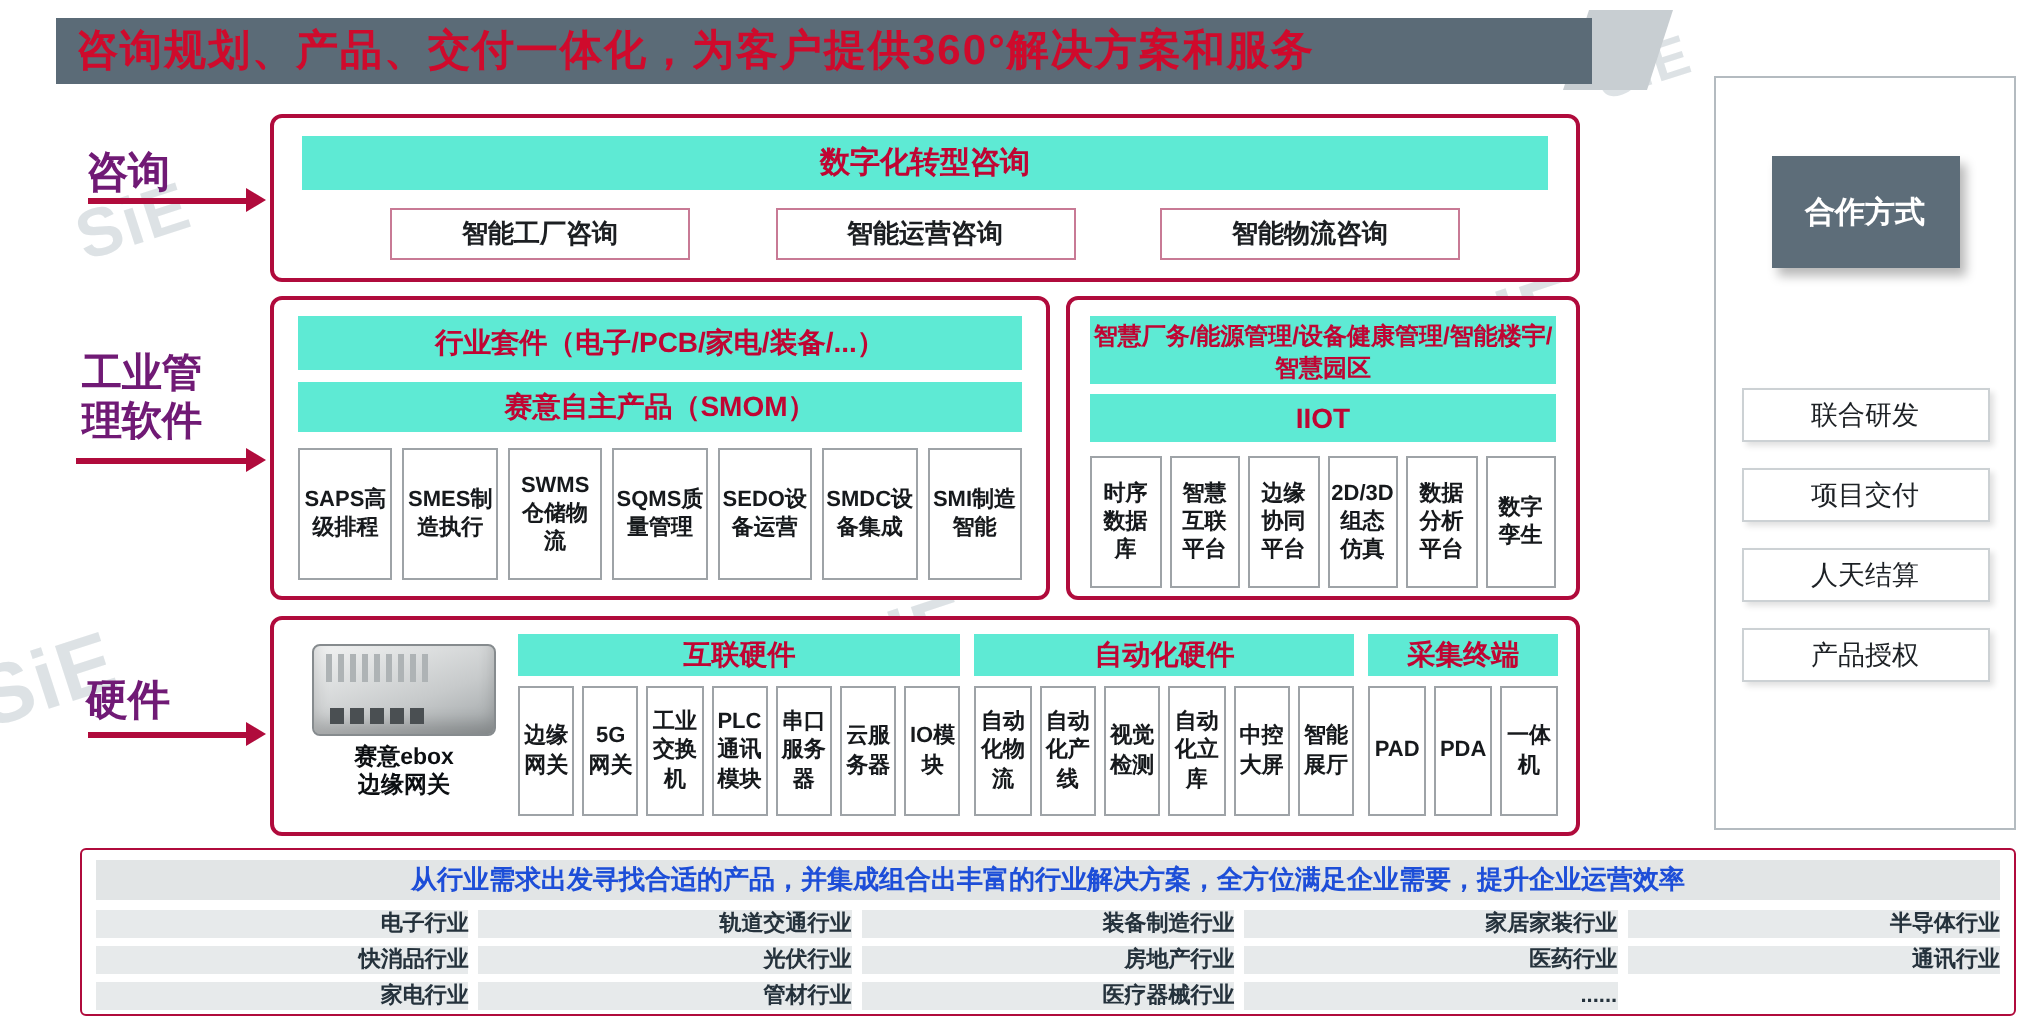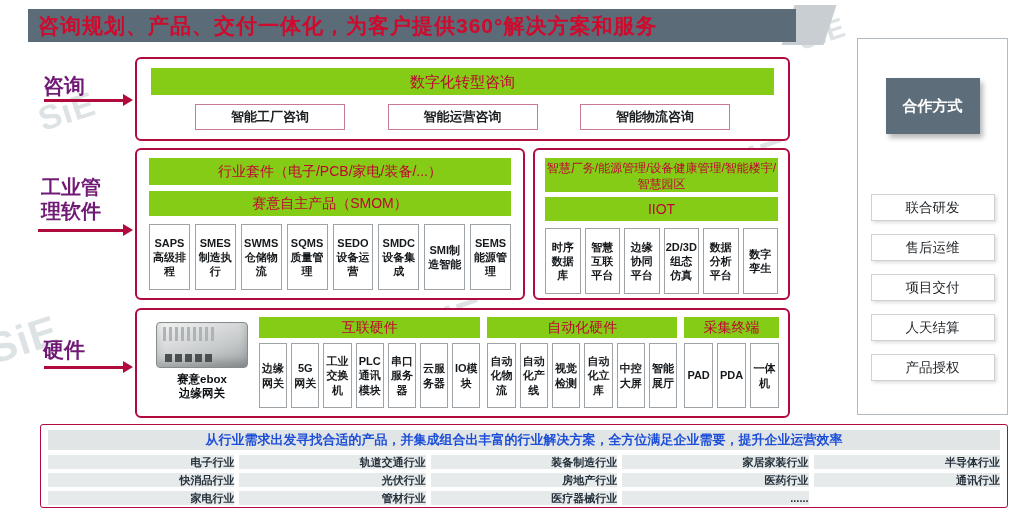--- a/index.html
+++ b/index.html
@@ -27,21 +27,21 @@
   .c-soft    { left:38px; top:229px; width:86px; }
   .c-hw      { left:44px; top:366px; width:80px; }
 
   
   .box { position:absolute; border:2px solid #b00b3c; border-radius:6px; background:#fff; z-index:2; }
   .consulting-box { left:135px; top:57px;  width:655px; height:84px; }
   .sw-left        { left:135px; top:148px; width:390px; height:152px; }
   .sw-right       { left:533px; top:148px; width:257px; height:152px; }
   .hw-box         { left:135px; top:308px; width:655px; height:110px; }
 
-  .gray-bar { background:#84cc16; color:#c00533; font-weight:normal; text-align:center; }
+  .gray-bar { background:#5eead4; color:#c00533; font-weight:bold; text-align:center; }
   .gray-bar.big { margin:9px 14px 0; height:27px; line-height:27px; font-size:15px; }
 
   .consult-items { position:absolute; left:14px; right:14px; bottom:9px; display:flex; justify-content:space-between; padding:0 44px; }
   .consult-item { width:150px; height:26px; line-height:24px; border:1px solid #c87a95; background:#fff;
                   text-align:center; font-size:13px; font-weight:600; color:#1c1f22; }
 
   .sw-left .gray-bar { margin:8px 12px 0; height:27px; line-height:27px; font-size:14px; }
   .sw-left .gray-bar + .gray-bar { margin-top:6px; height:25px; line-height:25px; }
   .sw-right .gray-bar { margin:8px 10px 0; }
   .sw-right .two-line { height:34px; line-height:1.35; font-size:12px; padding-top:2px; }
@@ -124,21 +124,20 @@
     <div class="gray-bar">行业套件（电子/PCB/家电/装备/...）</div>
     <div class="gray-bar">赛意自主产品（SMOM）</div>
     <div class="cells" id="sw-left-items">
         <div class="cell">SAPS高级排程</div>
         <div class="cell">SMES制造执行</div>
         <div class="cell">SWMS仓储物流</div>
         <div class="cell">SQMS质量管理</div>
         <div class="cell">SEDO设备运营</div>
         <div class="cell">SMDC设备集成</div>
         <div class="cell">SMI制造智能</div>
-        <div class="cell">SEMS能源管理</div>
       </div>
   </div>
 
   <div class="box sw-right">
     <div class="gray-bar two-line">智慧厂务/能源管理/设备健康管理/智能楼宇/智慧园区</div>
     <div class="gray-bar">IIOT</div>
     <div class="cells" id="sw-right-items">
         <div class="cell">时序数据库</div>
         <div class="cell">智慧互联平台</div>
         <div class="cell">边缘协同平台</div>
@@ -206,19 +205,18 @@
         <div class="ind-cell">管材行业</div>
         <div class="ind-cell">医疗器械行业</div>
         <div class="ind-cell">......</div>
       </div>
   </div>
 
   <div class="sidebar">
     <div class="coop-header">合作方式</div>
     <div id="coop-items">
         <div class="coop-item">联合研发</div>
-        <div class="coop-item">售后运维</div>
         <div class="coop-item">项目交付</div>
         <div class="coop-item">人天结算</div>
         <div class="coop-item">产品授权</div>
       </div>
   </div>
 </div>
 
 </body></html>

